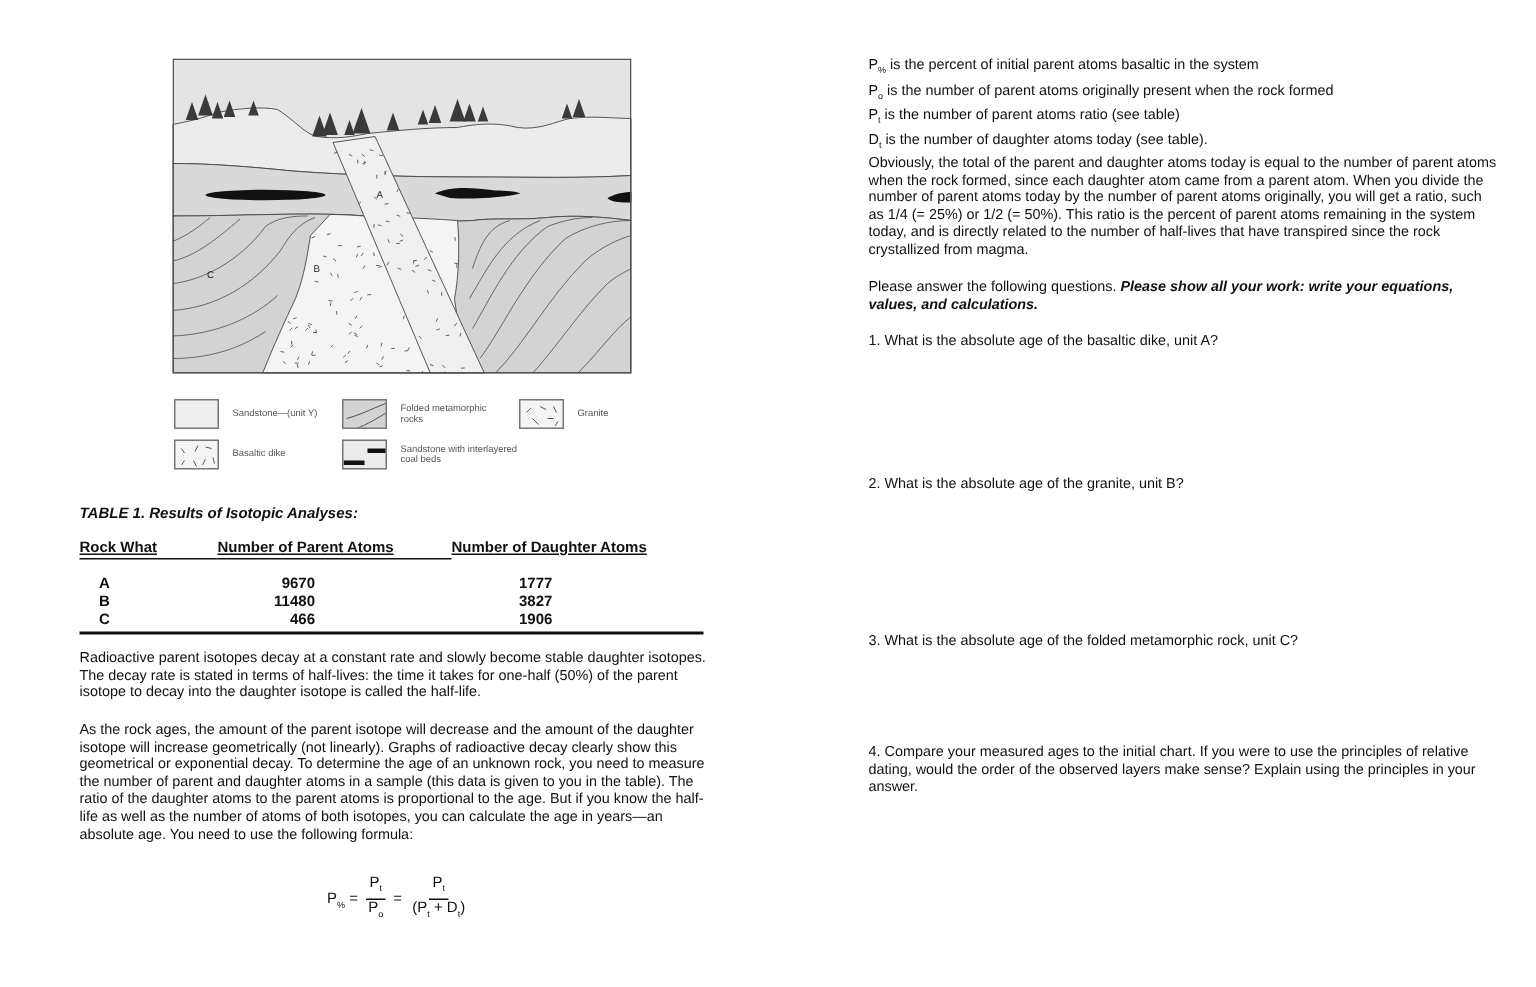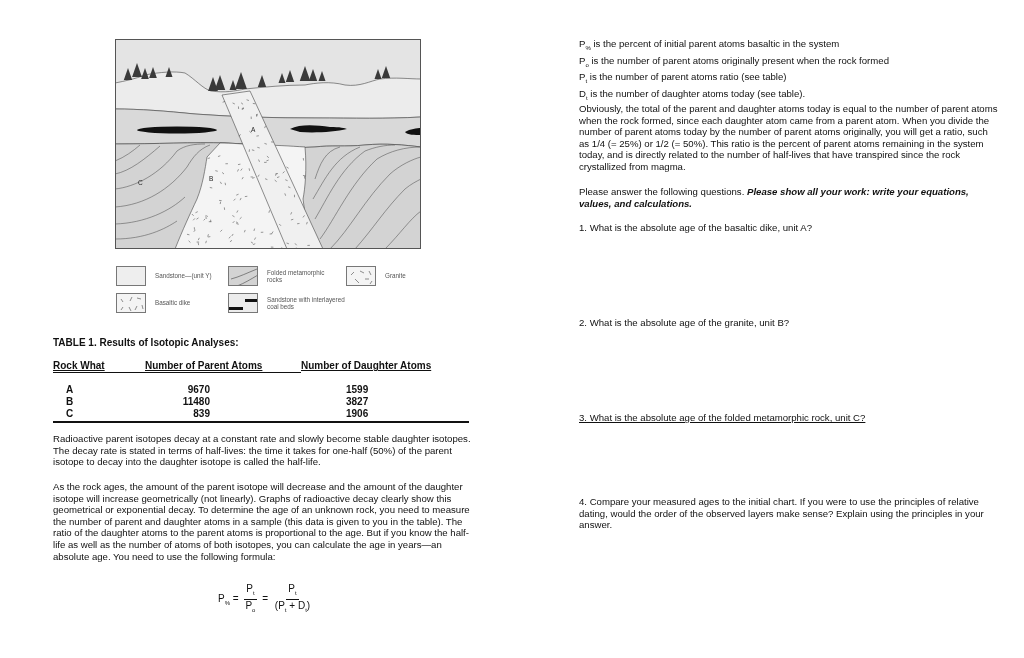--- a/index.html
+++ b/index.html
@@ -6,21 +6,21 @@
   body { width:1024px; height:658px; position:relative; overflow:hidden;
          font-family:"Liberation Sans", sans-serif; color:#111; }
   .abs { position:absolute; }
   
   #diagram { left:115px; top:39px; width:306px; height:210px; }
   
   .legend-item { position:absolute; display:flex; align-items:center; }
   .legend-swatch { width:30px; height:20px; border:1px solid #777; background:#eeeeee; box-sizing:border-box; }
   .legend-label { font-size:6.3px; color:#555; margin-left:9px; line-height:7.5px; width:70px; }
   
-  .tbl-title { font-size:10px; font-weight:bold; }
+  .tbl-title { font-size:10px; font-weight:bold;font-style:italic; }
   .tbl-head { font-size:10px; font-weight:bold; text-decoration:underline; position:absolute; }
   .tbl-cell { font-size:10px; font-weight:bold; position:absolute; line-height:11.5px; }
   .rule { position:absolute; background:#111; height:2px; }
   .para { font-size:9.6px; line-height:11.6px; position:absolute; }
   .para p { margin:0; }
   .q { font-size:9.6px; position:absolute; line-height:11.6px; }
   .formula { position:absolute; font-size:10px; }
   .frac { display:inline-flex; flex-direction:column; align-items:center; vertical-align:middle; margin:0 2px; }
   .frac .num { border-bottom:1px solid #111; padding:0 2px; line-height:11px; }
   .frac .den { padding:0 2px; line-height:11px; }
@@ -259,30 +259,30 @@
 <div class="abs tbl-title" style="left:53px;top:337px;">TABLE 1.  Results of Isotopic Analyses:</div>
 <div class="tbl-head" style="left:53px;top:360px;">Rock What</div>
 <div class="tbl-head" style="left:145px;top:360px;text-align:center;">Number of Parent Atoms</div>
 <div class="tbl-head" style="left:301px;top:360px;">Number of Daughter Atoms</div>
 <div class="rule" style="left:53px;top:372px;width:92px;height:1px;"></div>
 <div class="rule" style="left:145px;top:372px;width:156px;height:1px;"></div>
 
 <div>
   <div class="tbl-cell" style="left:66px;top:384px;">A</div>
   <div class="tbl-cell" style="left:170px;top:384px;width:40px;text-align:right;">9670</div>
-  <div class="tbl-cell" style="left:346px;top:384px;">1599</div>
+  <div class="tbl-cell" style="left:346px;top:384px;">1777</div>
 </div>
 <div>
   <div class="tbl-cell" style="left:66px;top:396px;">B</div>
   <div class="tbl-cell" style="left:170px;top:396px;width:40px;text-align:right;">11480</div>
   <div class="tbl-cell" style="left:346px;top:396px;">3827</div>
 </div>
 <div>
   <div class="tbl-cell" style="left:66px;top:408px;">C</div>
-  <div class="tbl-cell" style="left:170px;top:408px;width:40px;text-align:right;">839</div>
+  <div class="tbl-cell" style="left:170px;top:408px;width:40px;text-align:right;">466</div>
   <div class="tbl-cell" style="left:346px;top:408px;">1906</div>
 </div>
 <div class="rule" style="left:53px;top:421px;width:416px;"></div>
 
 <div class="para" style="left:53px;top:433px;width:420px;">
   <p>Radioactive parent isotopes decay at a constant rate and slowly become stable daughter isotopes. The decay rate is stated in terms of half-lives: the time it takes for one-half (50%) of the parent isotope to decay into the daughter isotope is called the half-life.</p>
 </div>
 <div class="para" style="left:53px;top:481px;width:420px;">
   <p>As the rock ages, the amount of the parent isotope will decrease and the amount of the daughter isotope will increase geometrically (not linearly). Graphs of radioactive decay clearly show this geometrical or exponential decay. To determine the age of an unknown rock, you need to measure the number of parent and daughter atoms in a sample (this data is given to you in the table). The ratio of the daughter atoms to the parent atoms is proportional to the age. But if you know the half-life as well as the number of atoms of both isotopes, you can calculate the age in years—an absolute age. You need to use the following formula:</p>
 </div>
@@ -311,14 +311,14 @@
 <div class="para" style="left:579px;top:103px;width:420px;">
   <p>Obviously, the total of the parent and daughter atoms today is equal to the number of parent atoms when the rock formed, since each daughter atom came from a parent atom. When you divide the number of parent atoms today by the number of parent atoms originally, you will get a ratio, such as 1/4 (= 25%) or 1/2 (= 50%). This ratio is the percent of parent atoms remaining in the system today, and is directly related to the number of half-lives that have transpired since the rock crystallized from magma.</p>
 </div>
 
 <div class="para" style="left:579px;top:186px;width:400px;">
   <p><span>Please answer the following questions. </span><span class="bi">Please show all your work: write your equations, values, and calculations.</span></p>
 </div>
 
 <div class="q" style="left:579px;top:222px;">1.  What is the absolute age of the basaltic dike, unit A?</div>
 <div class="q" style="left:579px;top:317px;">2.  What is the absolute age of the granite, unit B?</div>
-<div class="q" style="left:579px;top:412px;text-decoration:underline;">3.  What is the absolute age of the folded metamorphic rock, unit C?</div>
+<div class="q" style="left:579px;top:422px;">3.  What is the absolute age of the folded metamorphic rock, unit C?</div>
 <div class="q" style="left:579px;top:496px;width:410px;">4. Compare your measured ages to the initial chart. If you were to use the principles of relative dating, would the order of the observed layers make sense? Explain using the principles in your answer.</div>
 
 </body></html>

